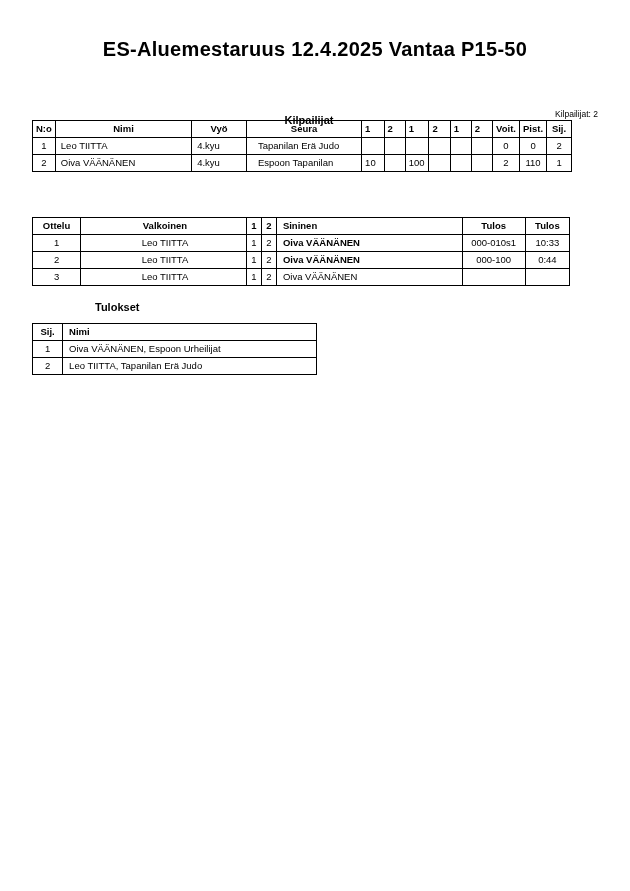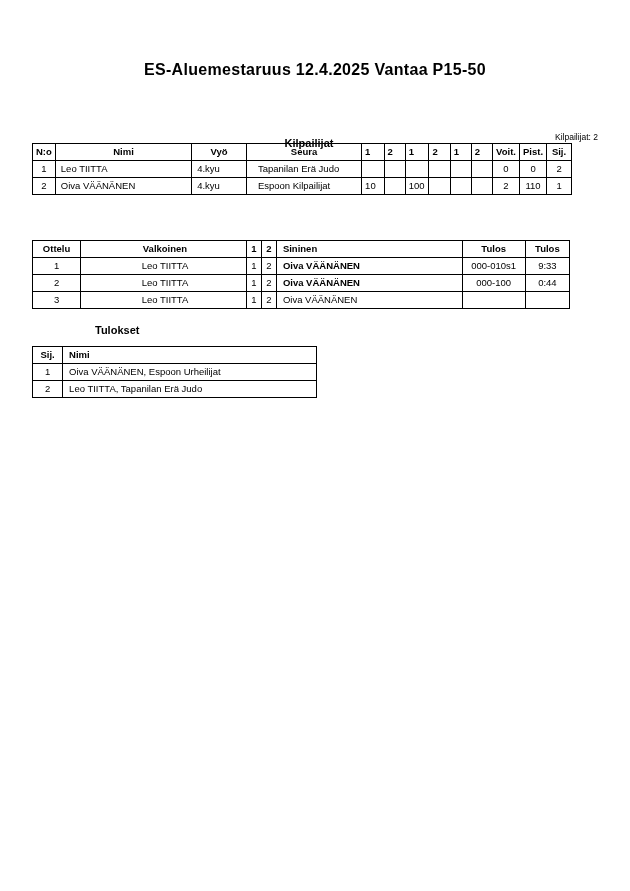--- a/index.html
+++ b/index.html
@@ -15,24 +15,24 @@
     position: relative;
     overflow: hidden;
   }
   .page {
     position: relative;
     width: 630px;
     height: 891px;
   }
   .title {
     text-align: center;
-    font-size: 16px;
+    font-size: 20px;
     font-weight: bold;
     letter-spacing: 0.3px;
-    margin-top: 61px;
+    margin-top: 38px;
   }
   .section-head {
     text-align: center;
     font-size: 11px;
     font-weight: bold;
     margin-top: 10px;
   }
   .count-line {
     position: absolute;
     right: 32px;
@@ -153,21 +153,21 @@
         <td class="k-match"></td>
         <td class="k-match"></td>
         <td class="k-voit">0</td>
         <td class="k-pist">0</td>
         <td class="k-sij">2</td>
       </tr>
       <tr>
         <td class="k-no">2</td>
         <td class="k-nimi">Oiva VÄÄNÄNEN</td>
         <td class="k-vyo">4.kyu</td>
-        <td class="k-seura">Espoon Kilpailijat</td>
+        <td class="k-seura">Espoon Tapanilan</td>
         <td class="k-match">10</td>
         <td class="k-match"></td>
         <td class="k-match">100</td>
         <td class="k-match"></td>
         <td class="k-match"></td>
         <td class="k-match"></td>
         <td class="k-voit">2</td>
         <td class="k-pist">110</td>
         <td class="k-sij">1</td>
       </tr>
@@ -188,21 +188,21 @@
       </tr>
     </thead>
     <tbody>
       <tr>
         <td class="o-nro">1</td>
         <td class="o-valk">Leo TIITTA</td>
         <td class="o-p1">1</td>
         <td class="o-p2">2</td>
         <td class="o-sin winner">Oiva VÄÄNÄNEN</td>
         <td class="o-tulos">000-010s1</td>
-        <td class="o-aika">9:33</td>
+        <td class="o-aika">10:33</td>
       </tr>
       <tr>
         <td class="o-nro">2</td>
         <td class="o-valk">Leo TIITTA</td>
         <td class="o-p1">1</td>
         <td class="o-p2">2</td>
         <td class="o-sin winner">Oiva VÄÄNÄNEN</td>
         <td class="o-tulos">000-100</td>
         <td class="o-aika">0:44</td>
       </tr>

